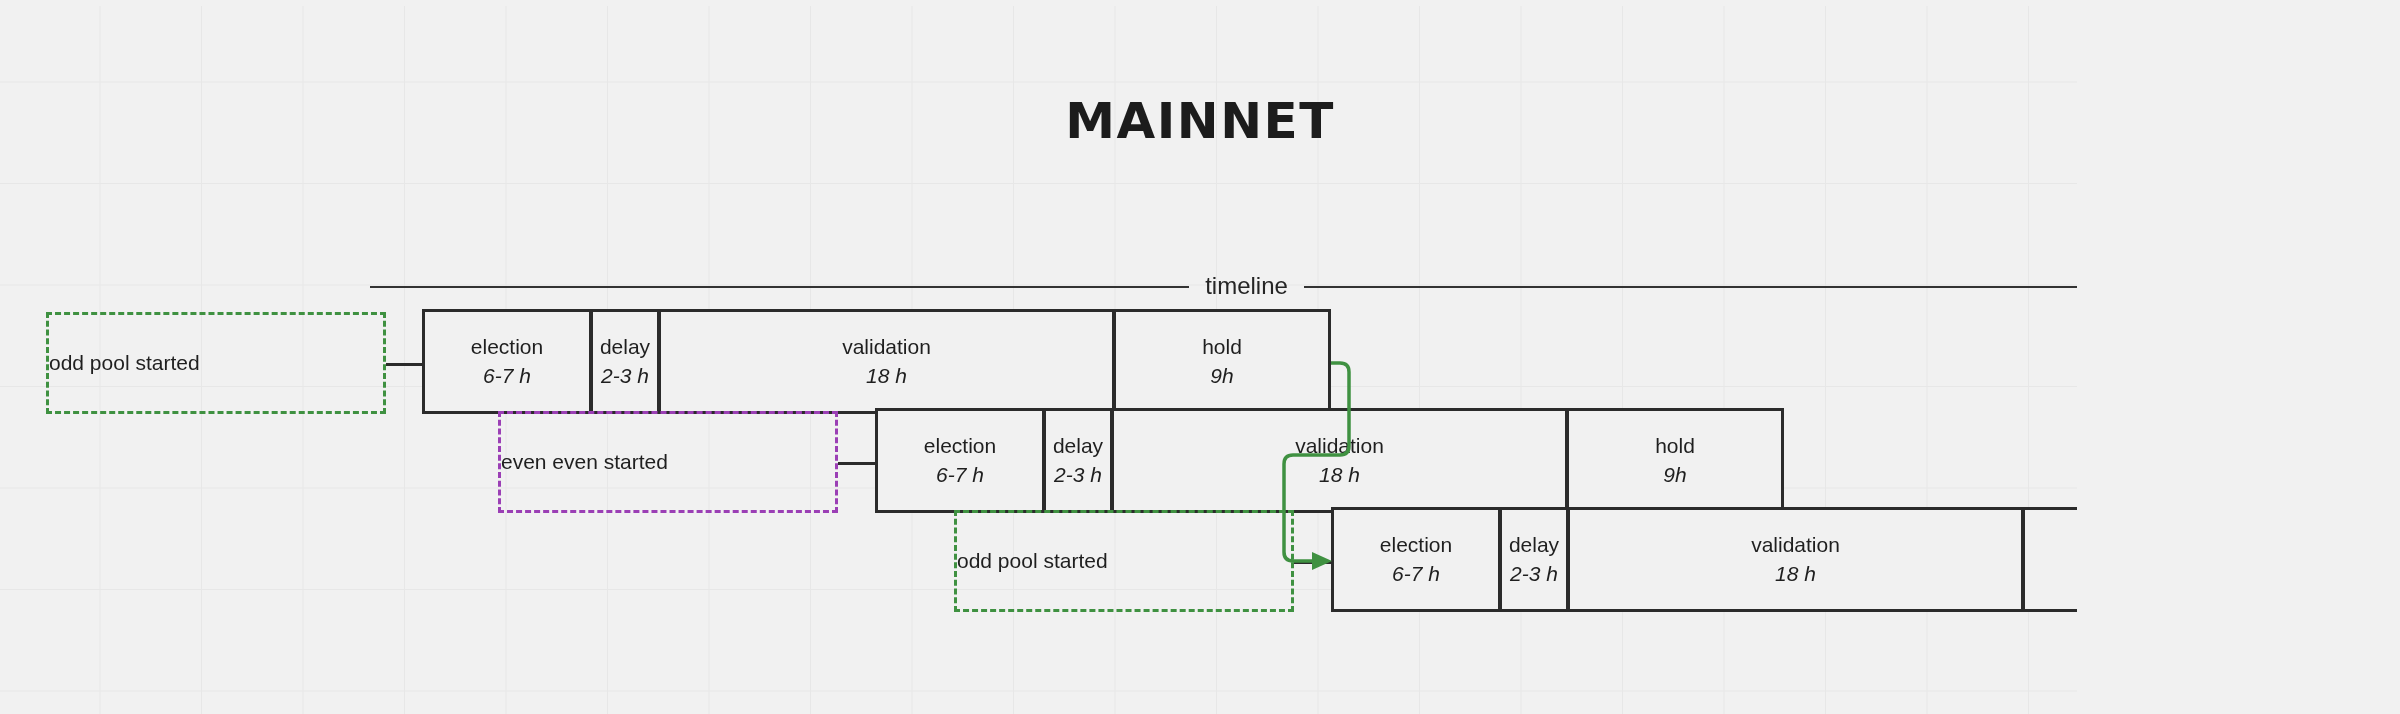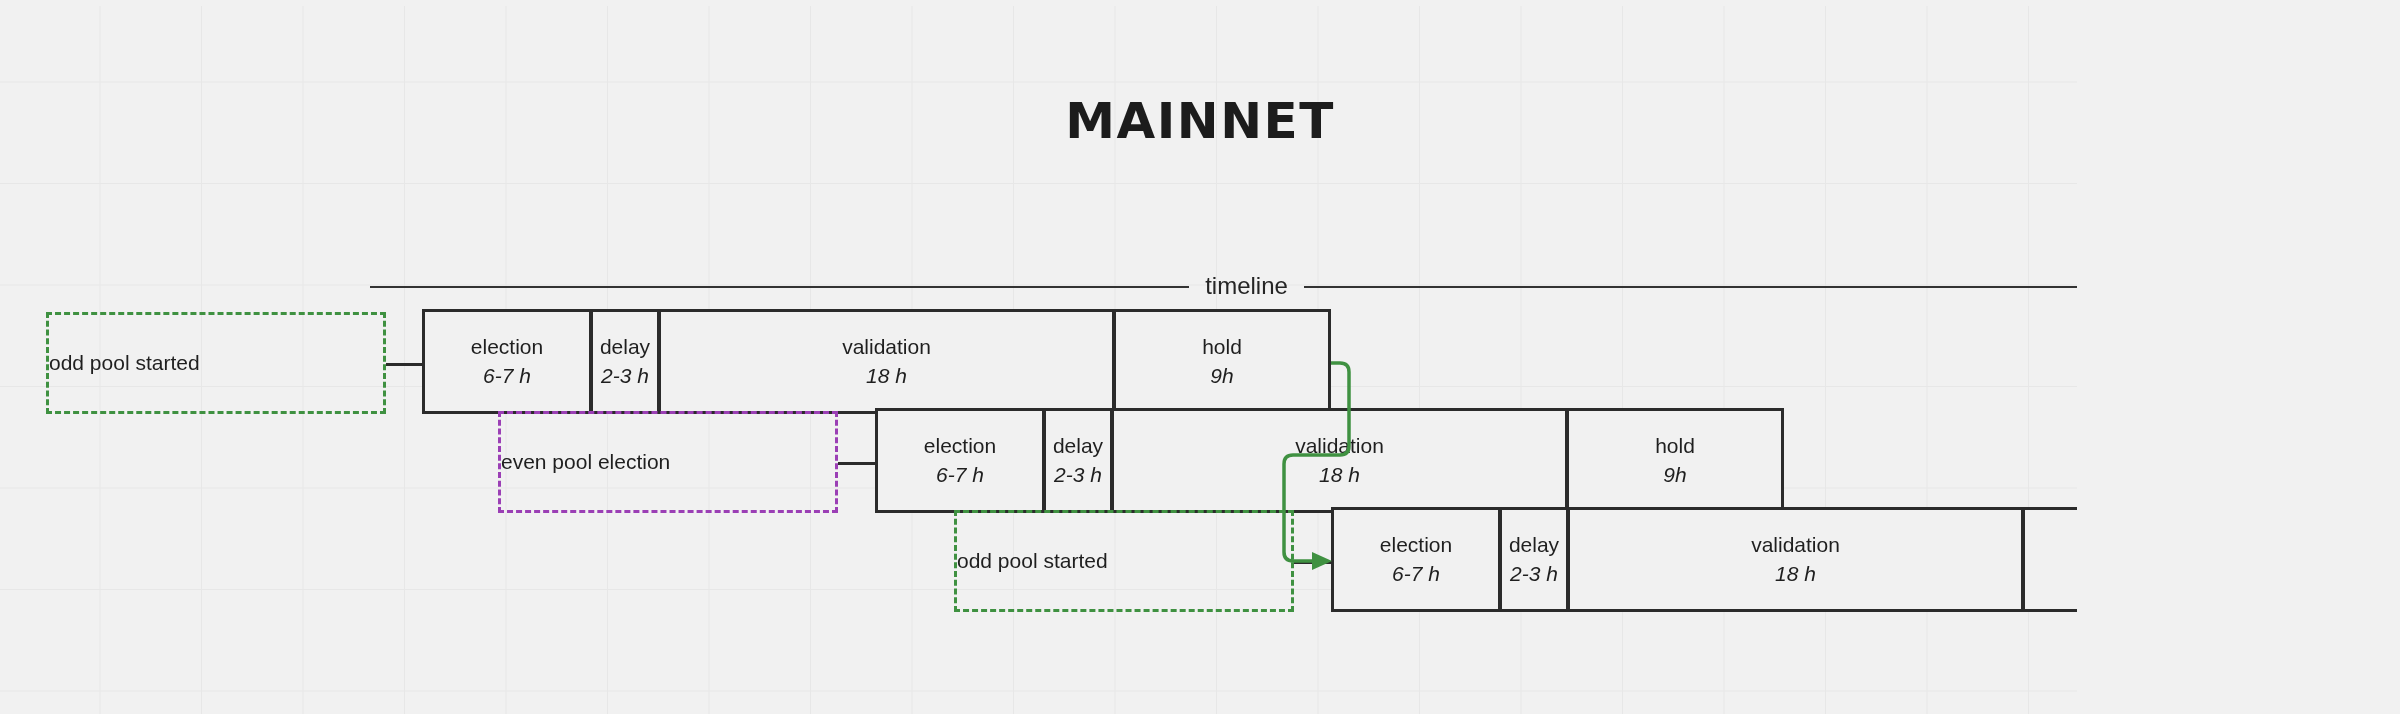--- a/index.html
+++ b/index.html
@@ -173,21 +173,21 @@
   </div>
   <div class="phase" style="left:2022px; top:501px; width:218px; height:105px;">
     <span>hold</span>
     <span class="dur">9h</span>
   </div>
 
   <div class="note green" style="left:46px; top:306px; width:340px; height:102px;">
     <span>odd pool started</span>
   </div>
   <div class="note purple" style="left:498px; top:405px; width:340px; height:102px;">
-    <span>even pool election</span>
+    <span>even even started</span>
   </div>
   <div class="note green" style="left:954px; top:504px; width:340px; height:102px;">
     <span>odd pool started</span>
   </div>
 
   <div class="stub" style="left:386px; top:357px; width:38px;"></div>
   <div class="stub" style="left:838px; top:456px; width:38px;"></div>
   <div class="stub" style="left:1294px; top:555px; width:38px;"></div>
 
   <svg id="green-connector" viewBox="0 0 2400 714" width="2400" height="714" fill="none" xmlns="http://www.w3.org/2000/svg">

